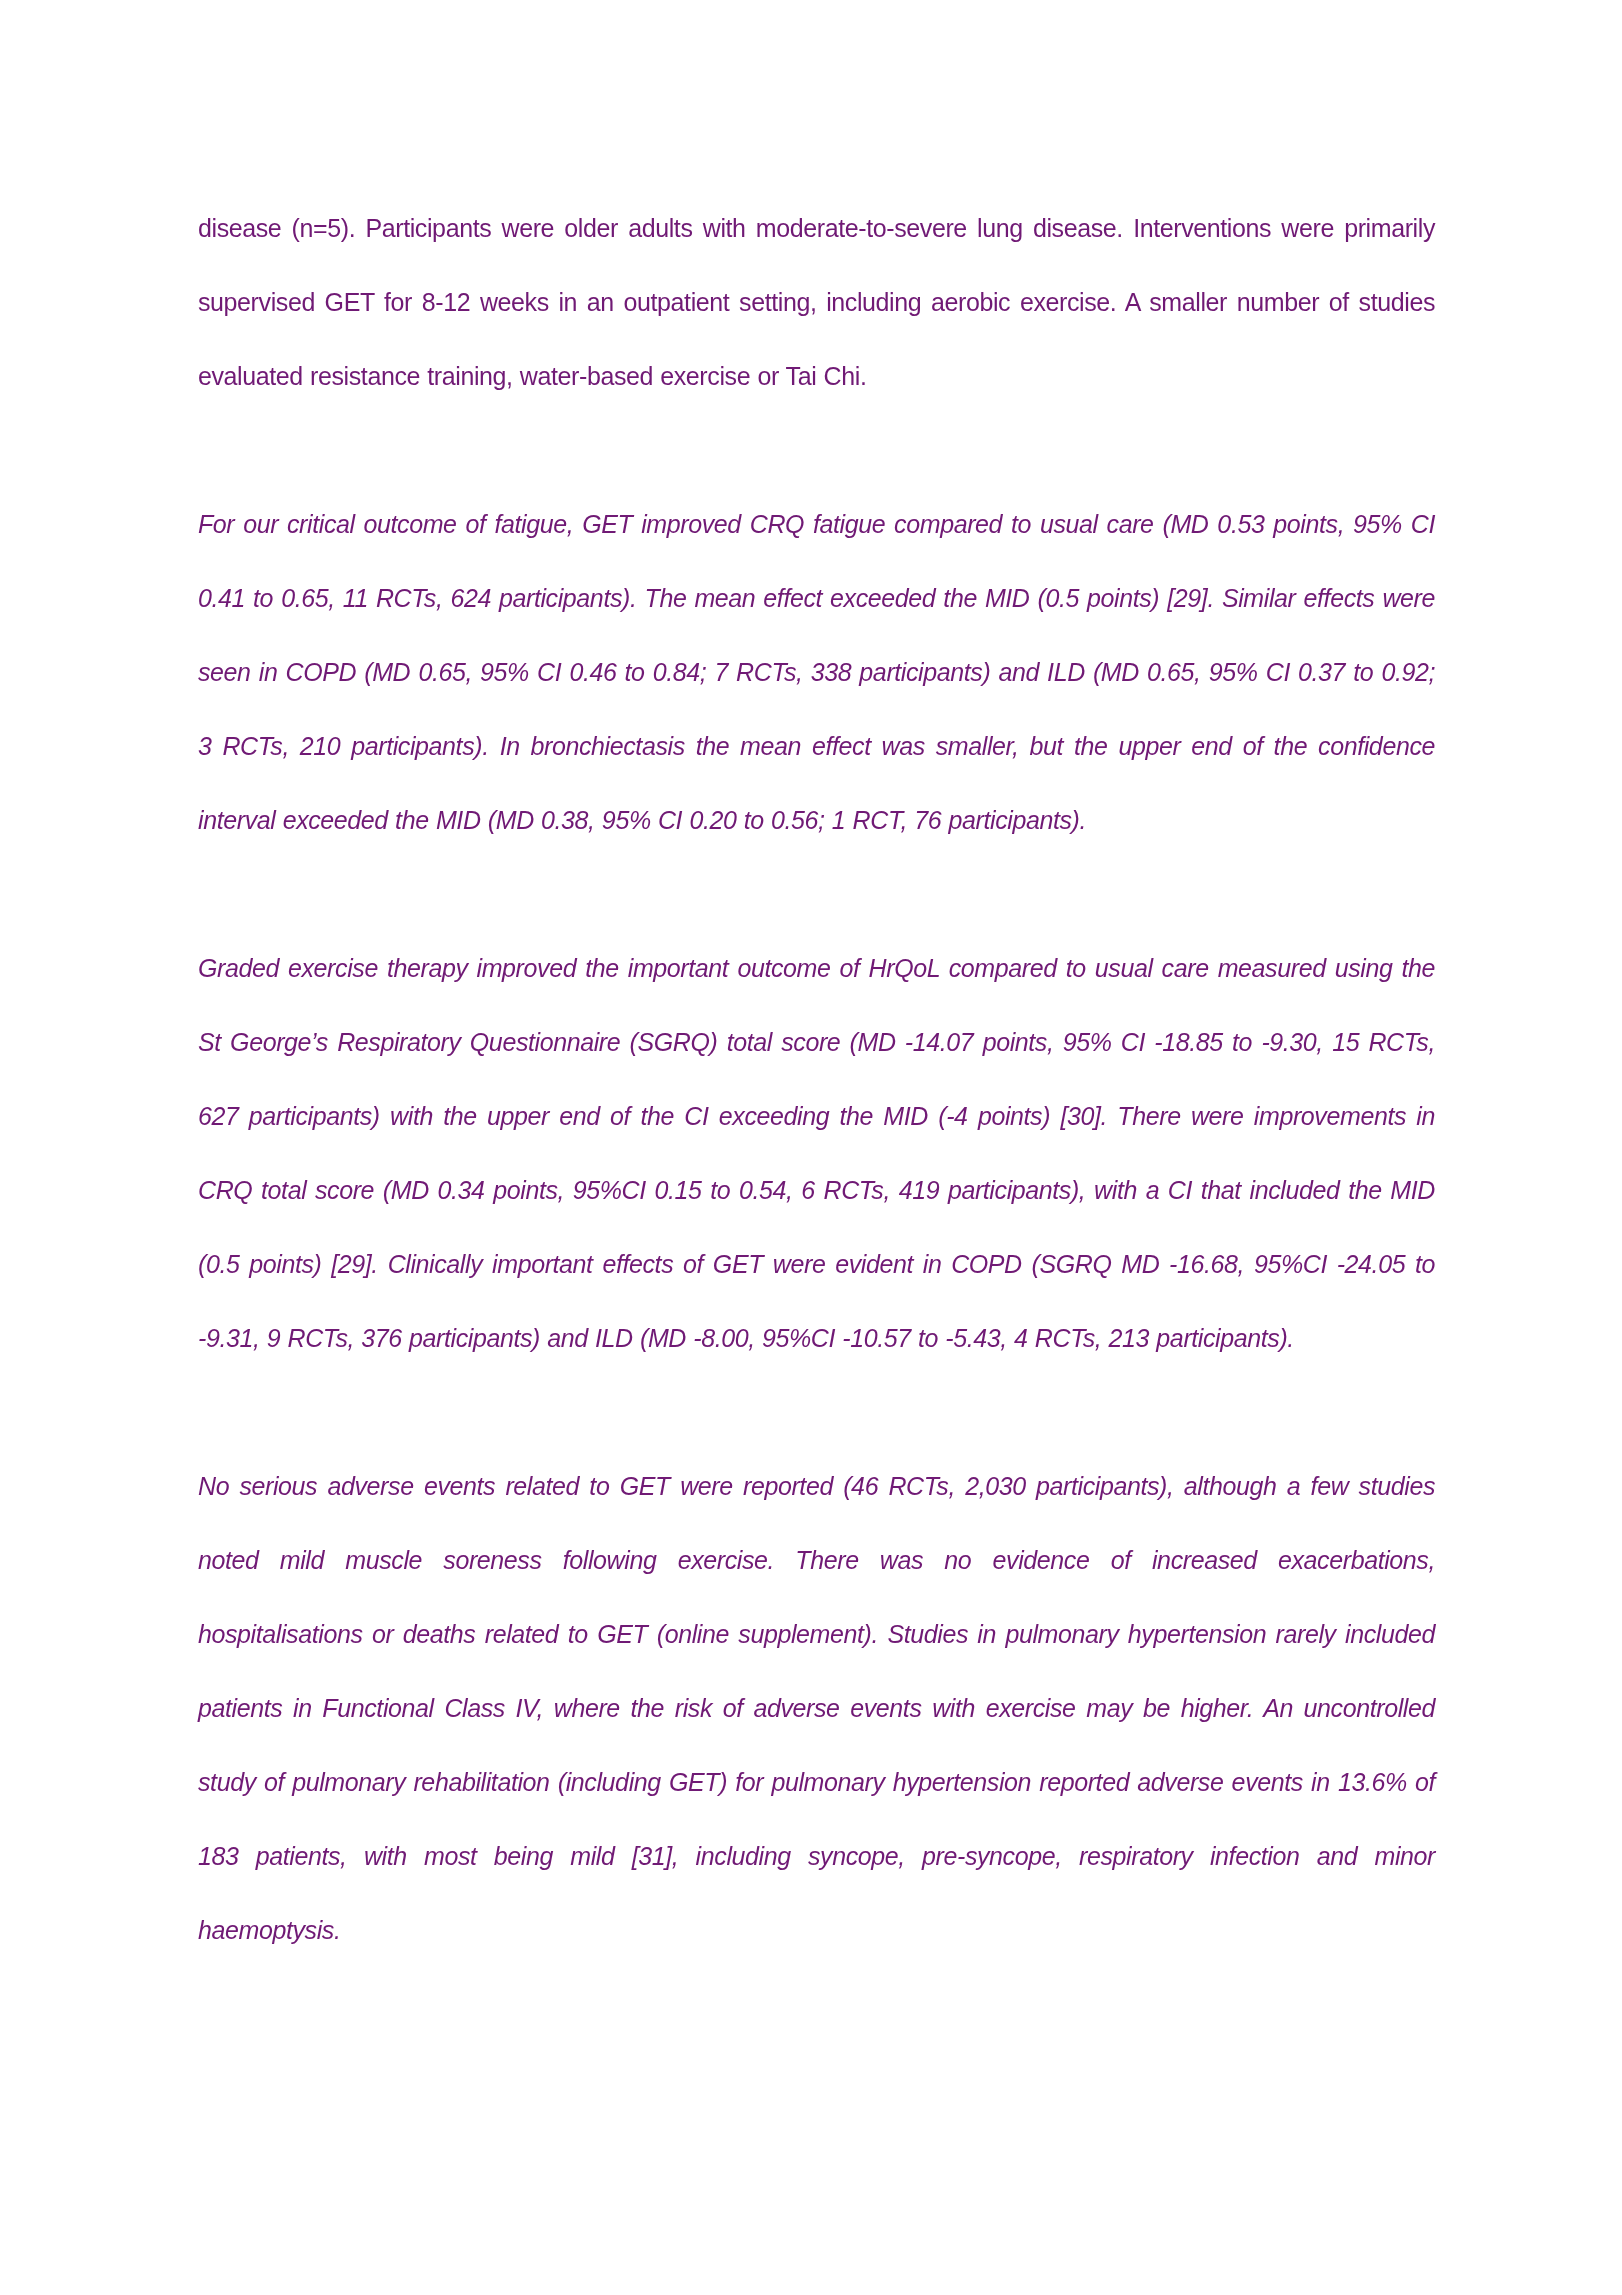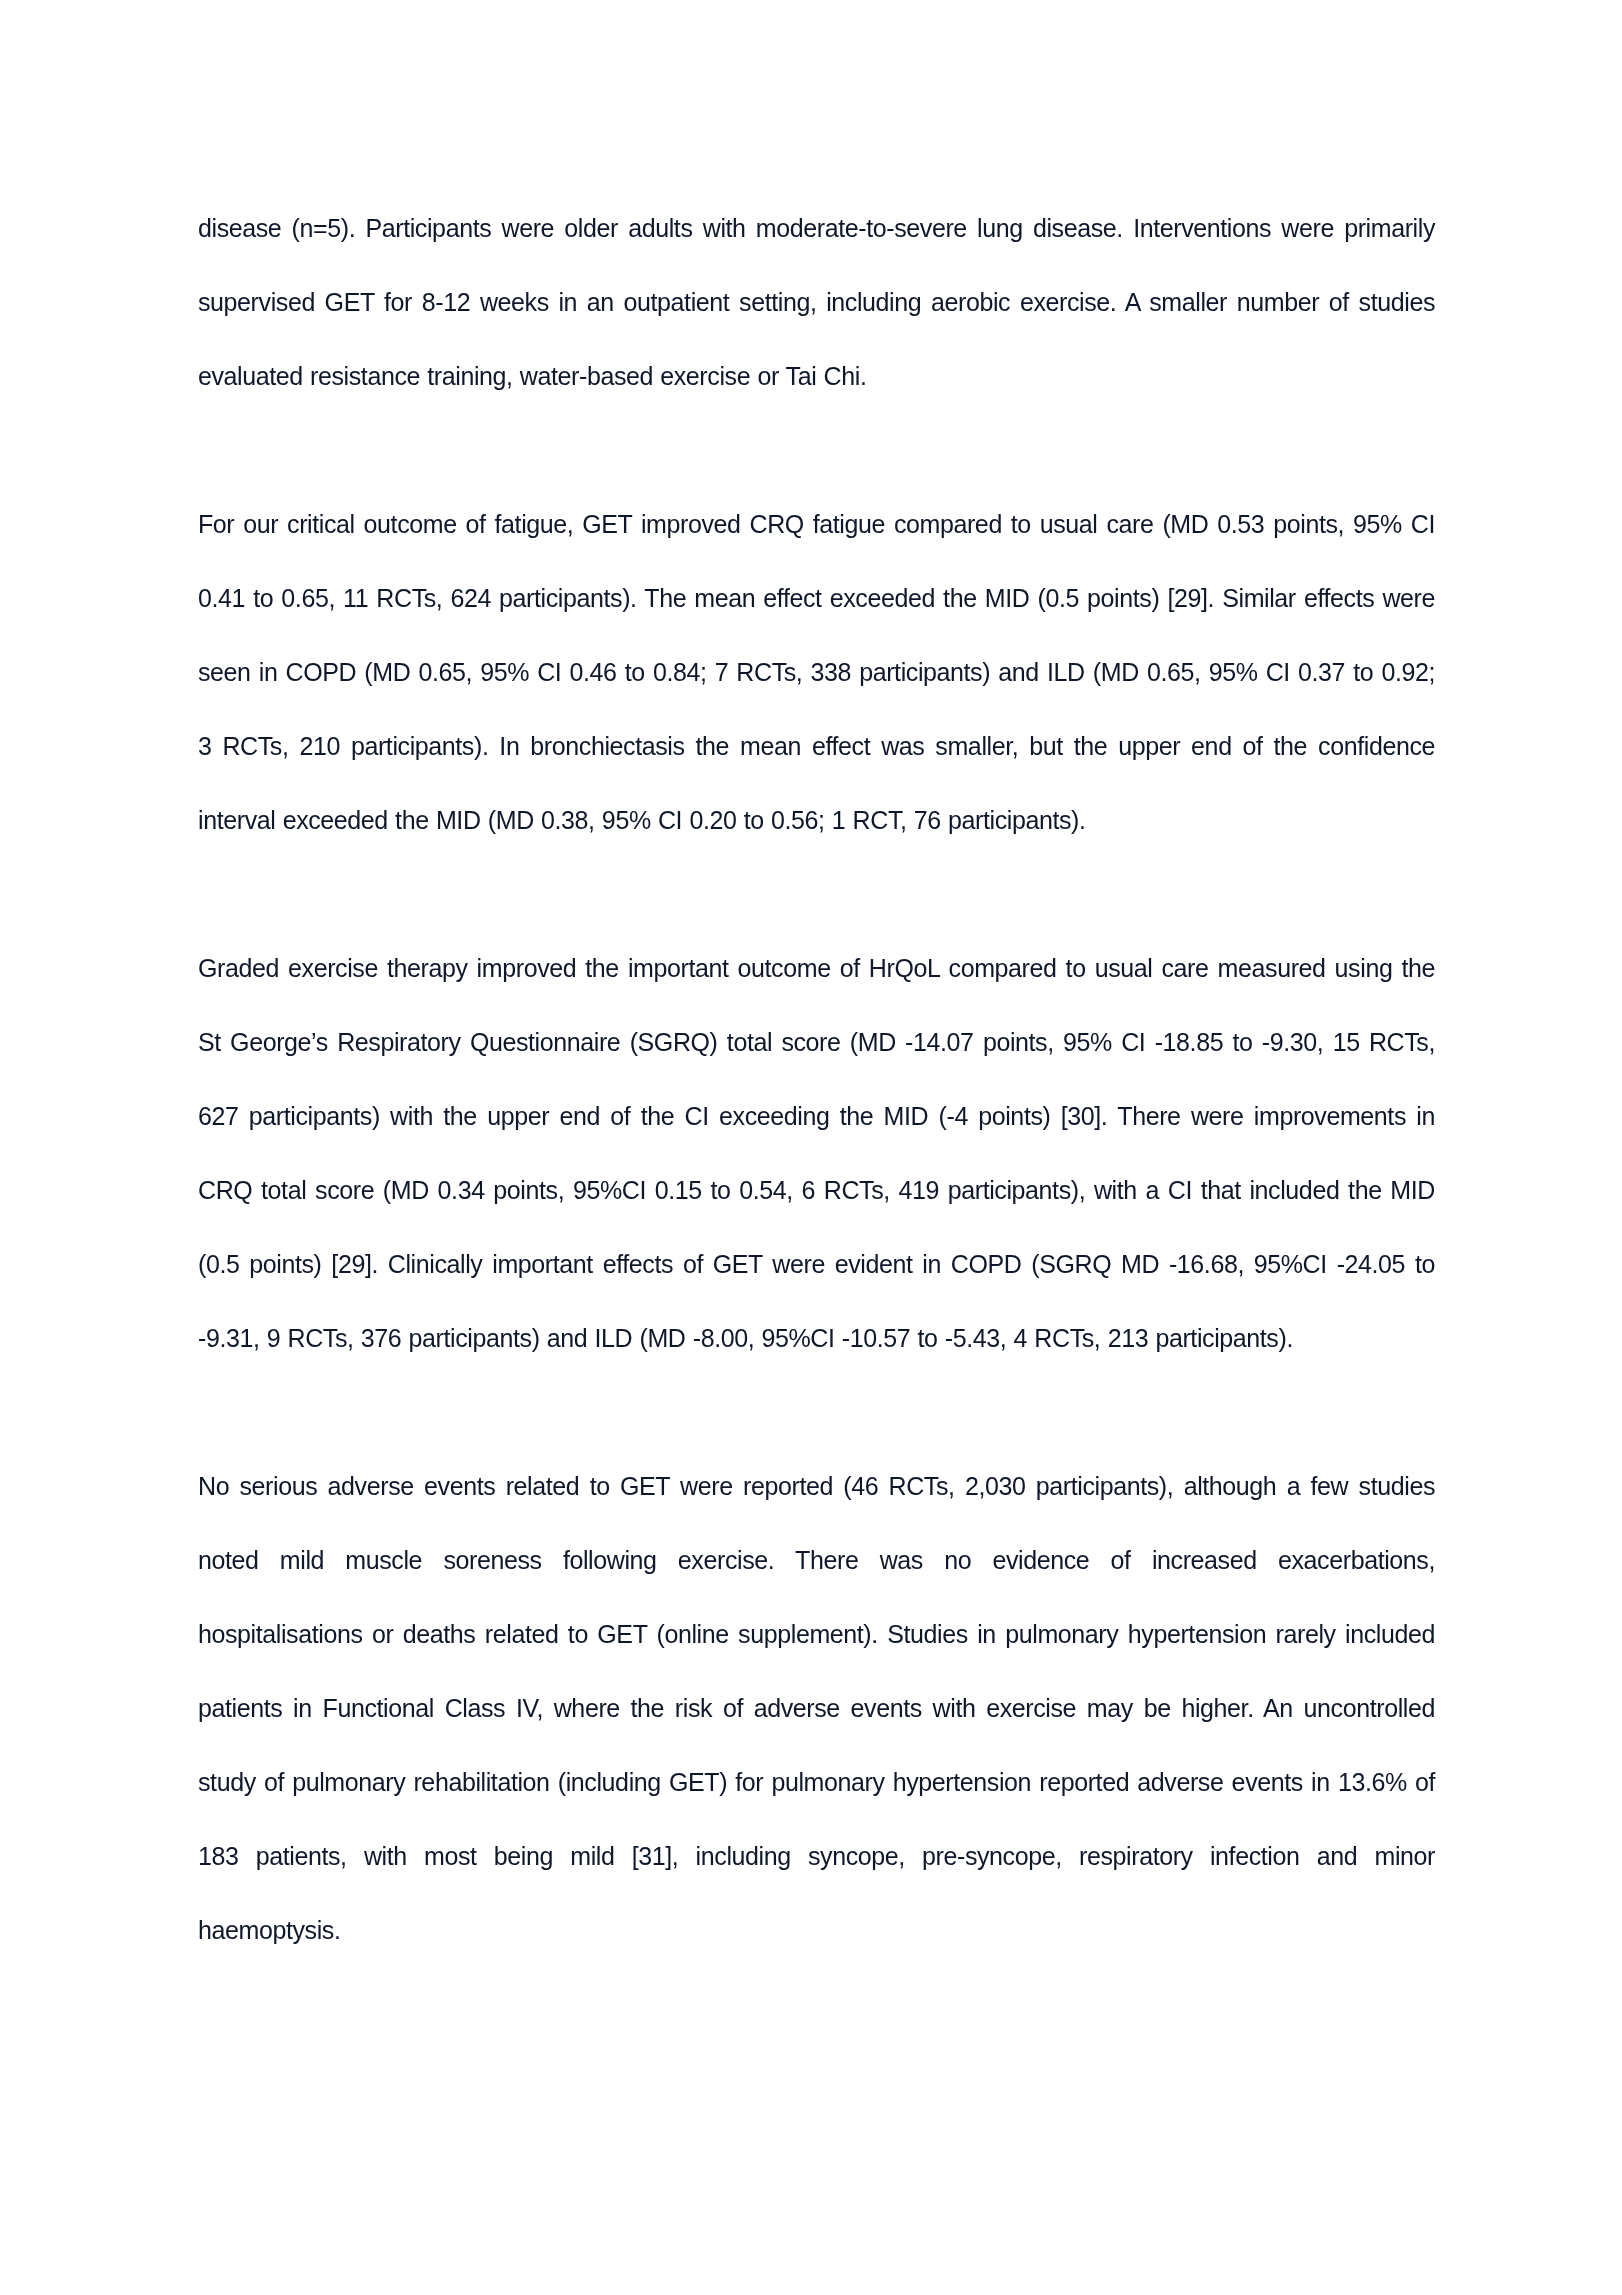--- a/index.html
+++ b/index.html
@@ -17,27 +17,28 @@
       position: absolute;
       left: 198px;
       top: 191px;
       width: 1237px;
     }
     .para {
       margin: 0;
       font-family: "Liberation Sans", sans-serif;
       font-size: 25px;
       line-height: 74px;
-      color: #0f172a;
+      color: #701a75;
       text-align: justify;
       letter-spacing: -0.4px;
       word-spacing: 0.7px;
     }
     .para + .para {
       margin-top: 74px;
+      font-style: italic;
     }
   </style>
 </head>
 <body>
 
 <div class="page">
   <p class="para">disease (n=5). Participants were older adults with moderate-to-severe lung disease. Interventions were primarily supervised GET for 8-12 weeks in an outpatient setting, including aerobic exercise. A smaller number of studies evaluated resistance training, water-based exercise or Tai Chi.</p>
   <p class="para">For our critical outcome of fatigue, GET improved CRQ fatigue compared to usual care (MD 0.53 points, 95% CI 0.41 to 0.65, 11 RCTs, 624 participants). The mean effect exceeded the MID (0.5 points) [29]. Similar effects were seen in COPD (MD 0.65, 95% CI 0.46 to 0.84; 7 RCTs, 338 participants) and ILD (MD 0.65, 95% CI 0.37 to 0.92; 3 RCTs, 210 participants). In bronchiectasis the mean effect was smaller, but the upper end of the confidence interval exceeded the MID (MD 0.38, 95% CI 0.20 to 0.56; 1 RCT, 76 participants).</p>
   <p class="para">Graded exercise therapy improved the important outcome of HrQoL compared to usual care measured using the St George’s Respiratory Questionnaire (SGRQ) total score (MD -14.07 points, 95% CI -18.85 to -9.30, 15 RCTs, 627 participants) with the upper end of the CI exceeding the MID (-4 points) [30]. There were improvements in CRQ total score (MD 0.34 points, 95%CI 0.15 to 0.54, 6 RCTs, 419 participants), with a CI that included the MID (0.5 points) [29]. Clinically important effects of GET were evident in COPD (SGRQ MD -16.68, 95%CI -24.05 to -9.31, 9 RCTs, 376 participants) and ILD (MD -8.00, 95%CI -10.57 to -5.43, 4 RCTs, 213 participants).</p>
   <p class="para">No serious adverse events related to GET were reported (46 RCTs, 2,030 participants), although a few studies noted mild muscle soreness following exercise. There was no evidence of increased exacerbations, hospitalisations or deaths related to GET (online supplement). Studies in pulmonary hypertension rarely included patients in Functional Class IV, where the risk of adverse events with exercise may be higher. An uncontrolled study of pulmonary rehabilitation (including GET) for pulmonary hypertension reported adverse events in 13.6% of 183 patients, with most being mild [31], including syncope, pre-syncope, respiratory infection and minor haemoptysis.</p>

